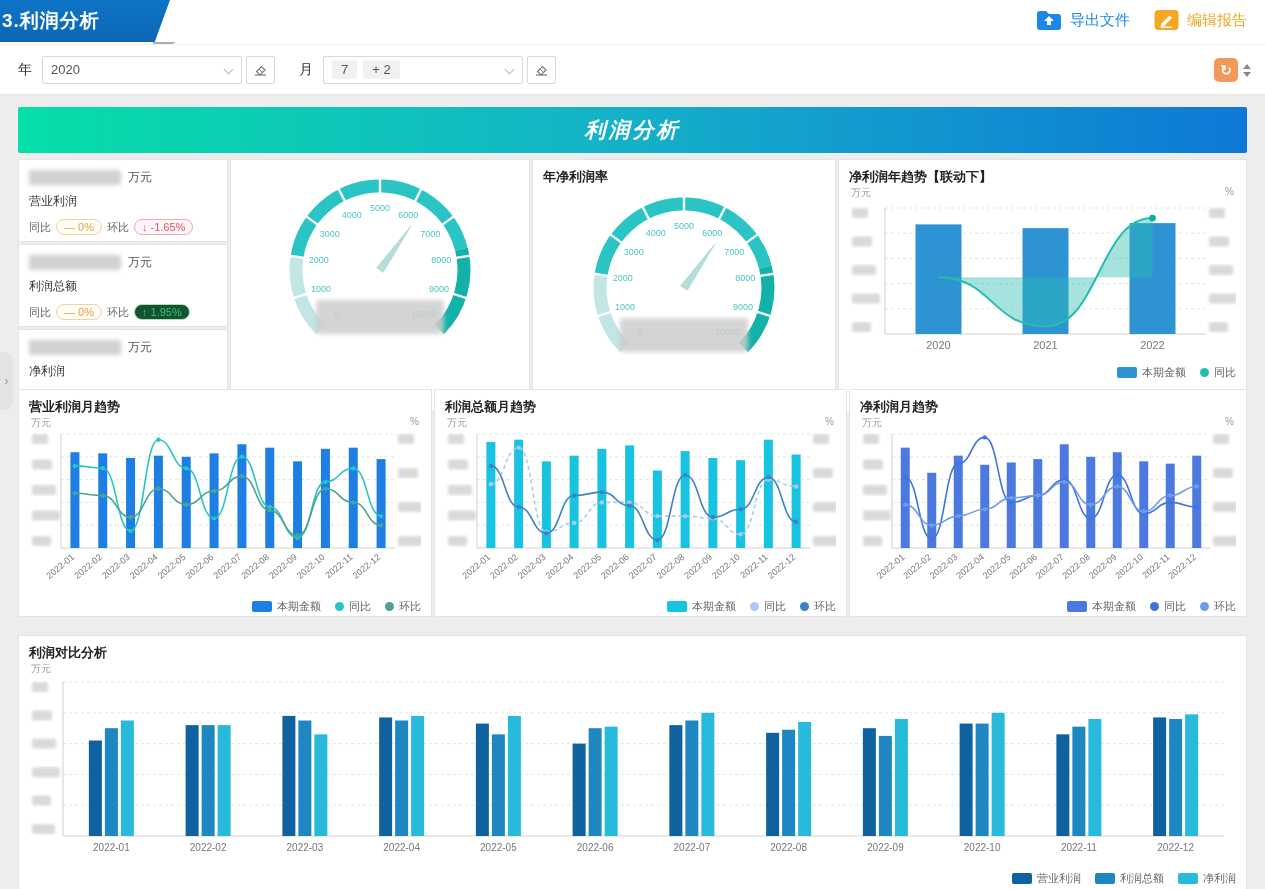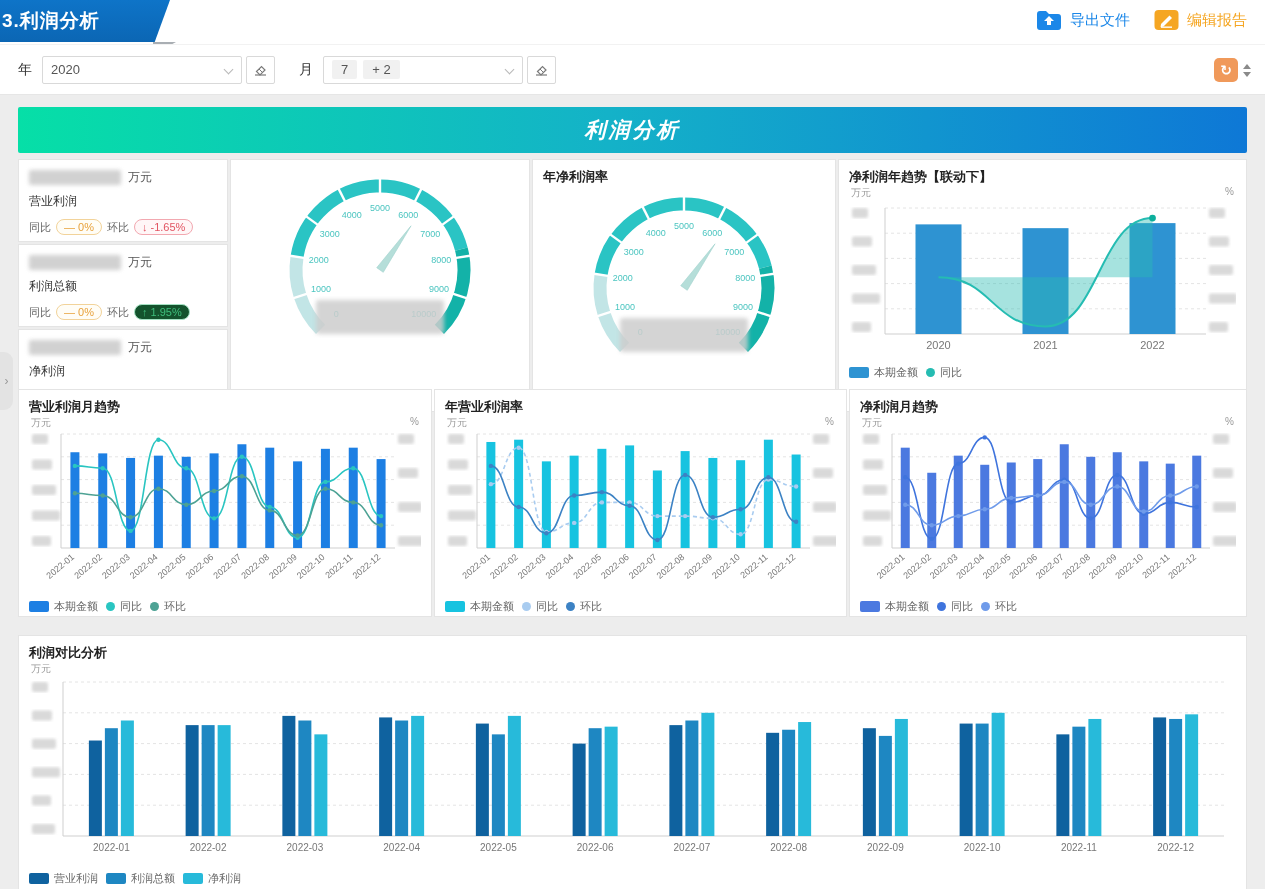--- a/index.html
+++ b/index.html
@@ -54,21 +54,21 @@
   .kpi-pills{display:flex;align-items:center;gap:5px;margin-top:9px}
   .pill-label{font-size:11px;color:#666}
   .pill{font-size:11px;border-radius:10px;padding:1px 7px;border:1px solid;white-space:nowrap}
   .pill[data-type="warn"]{color:#e8a23c;border-color:#f2d39a;background:#fffdf6}
   .pill[data-type="down"]{color:#e25563;border-color:#f2a8b0;background:#fff6f7}
   .pill[data-type="up"]{color:#3fbe7c;border-color:#a4e2c3;background:#14532d}
 
   .chart-card{padding:8px 10px;overflow:hidden}
   .card-title{font-size:13px;font-weight:bold;color:#222;height:18px}
   .units{display:flex;justify-content:space-between;font-size:10px;color:#999;height:12px;padding:0 2px}
-  .legend{display:flex;justify-content:flex-start;align-items:center;gap:8px;height:16px}
+  .legend{display:flex;justify-content:flex-end;align-items:center;gap:14px;height:16px}
   .legend .item{display:flex;align-items:center;gap:5px;cursor:pointer}
   .legend .txt{font-size:11px;color:#666}
   .sw-bar{width:20px;height:11px;border-radius:2px}
   .sw-dot{width:9px;height:9px;border-radius:50%}
   .mount{width:100%}
 </style>
 </head>
 <body>
 
 <div class="topbar">
@@ -394,21 +394,21 @@
             <span class="sw-dot" style="background: rgb(41, 197, 193);"></span>
             <span class="txt">同比</span>
           </div>
           <div class="item">
             <span class="sw-dot" style="background: rgb(77, 162, 148);"></span>
             <span class="txt">环比</span>
           </div>
         </div>
     </div>
     <div class="card chart-card">
-      <div class="card-title">年营业利润率</div>
+      <div class="card-title">利润总额月趋势</div>
       <div class="units">
         <span>万元</span>
         <span>%</span>
       </div>
       <div class="mount"><svg width="391" height="166">
             <defs>
               <filter id="total-profit-monthly-blur">
                 <feGaussianBlur stdDeviation="1.7"></feGaussianBlur>
               </filter>
             </defs>

